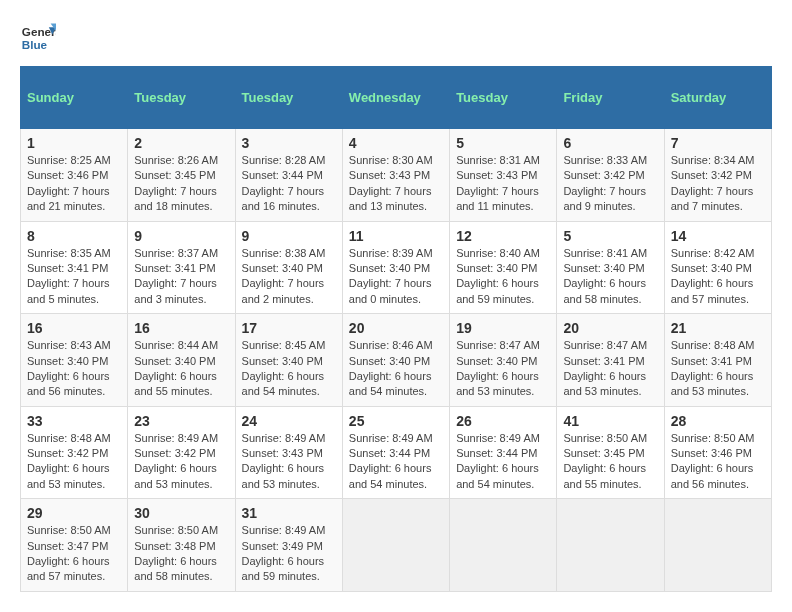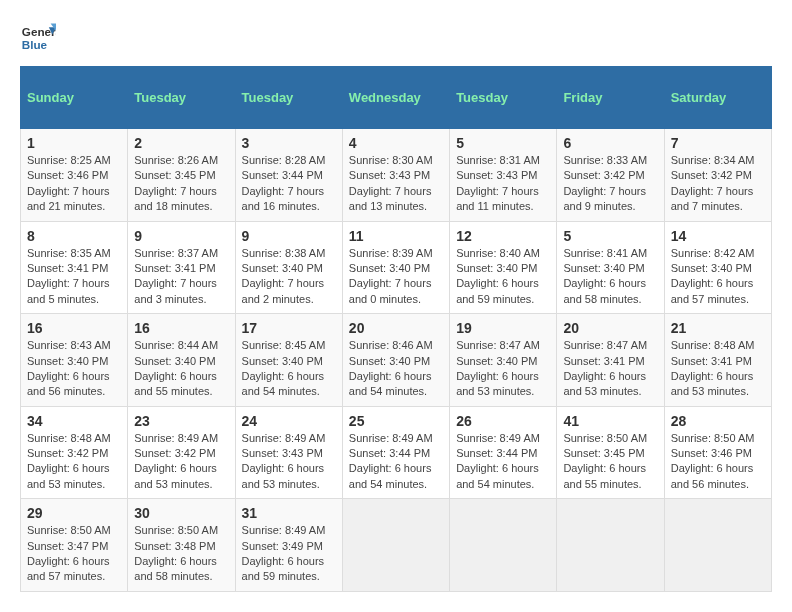--- a/index.html
+++ b/index.html
@@ -191,21 +191,21 @@
           <span class="day-num">20</span>
           <div class="day-info">Sunrise: 8:47 AM<br>Sunset: 3:41 PM<br>Daylight: 6 hours and 53 minutes.</div>
         </td>
         <td>
           <span class="day-num">21</span>
           <div class="day-info">Sunrise: 8:48 AM<br>Sunset: 3:41 PM<br>Daylight: 6 hours and 53 minutes.</div>
         </td>
       </tr>
       <tr>
         <td>
-          <span class="day-num">34</span>
+          <span class="day-num">33</span>
           <div class="day-info">Sunrise: 8:48 AM<br>Sunset: 3:42 PM<br>Daylight: 6 hours and 53 minutes.</div>
         </td>
         <td>
           <span class="day-num">23</span>
           <div class="day-info">Sunrise: 8:49 AM<br>Sunset: 3:42 PM<br>Daylight: 6 hours and 53 minutes.</div>
         </td>
         <td>
           <span class="day-num">24</span>
           <div class="day-info">Sunrise: 8:49 AM<br>Sunset: 3:43 PM<br>Daylight: 6 hours and 53 minutes.</div>
         </td>

